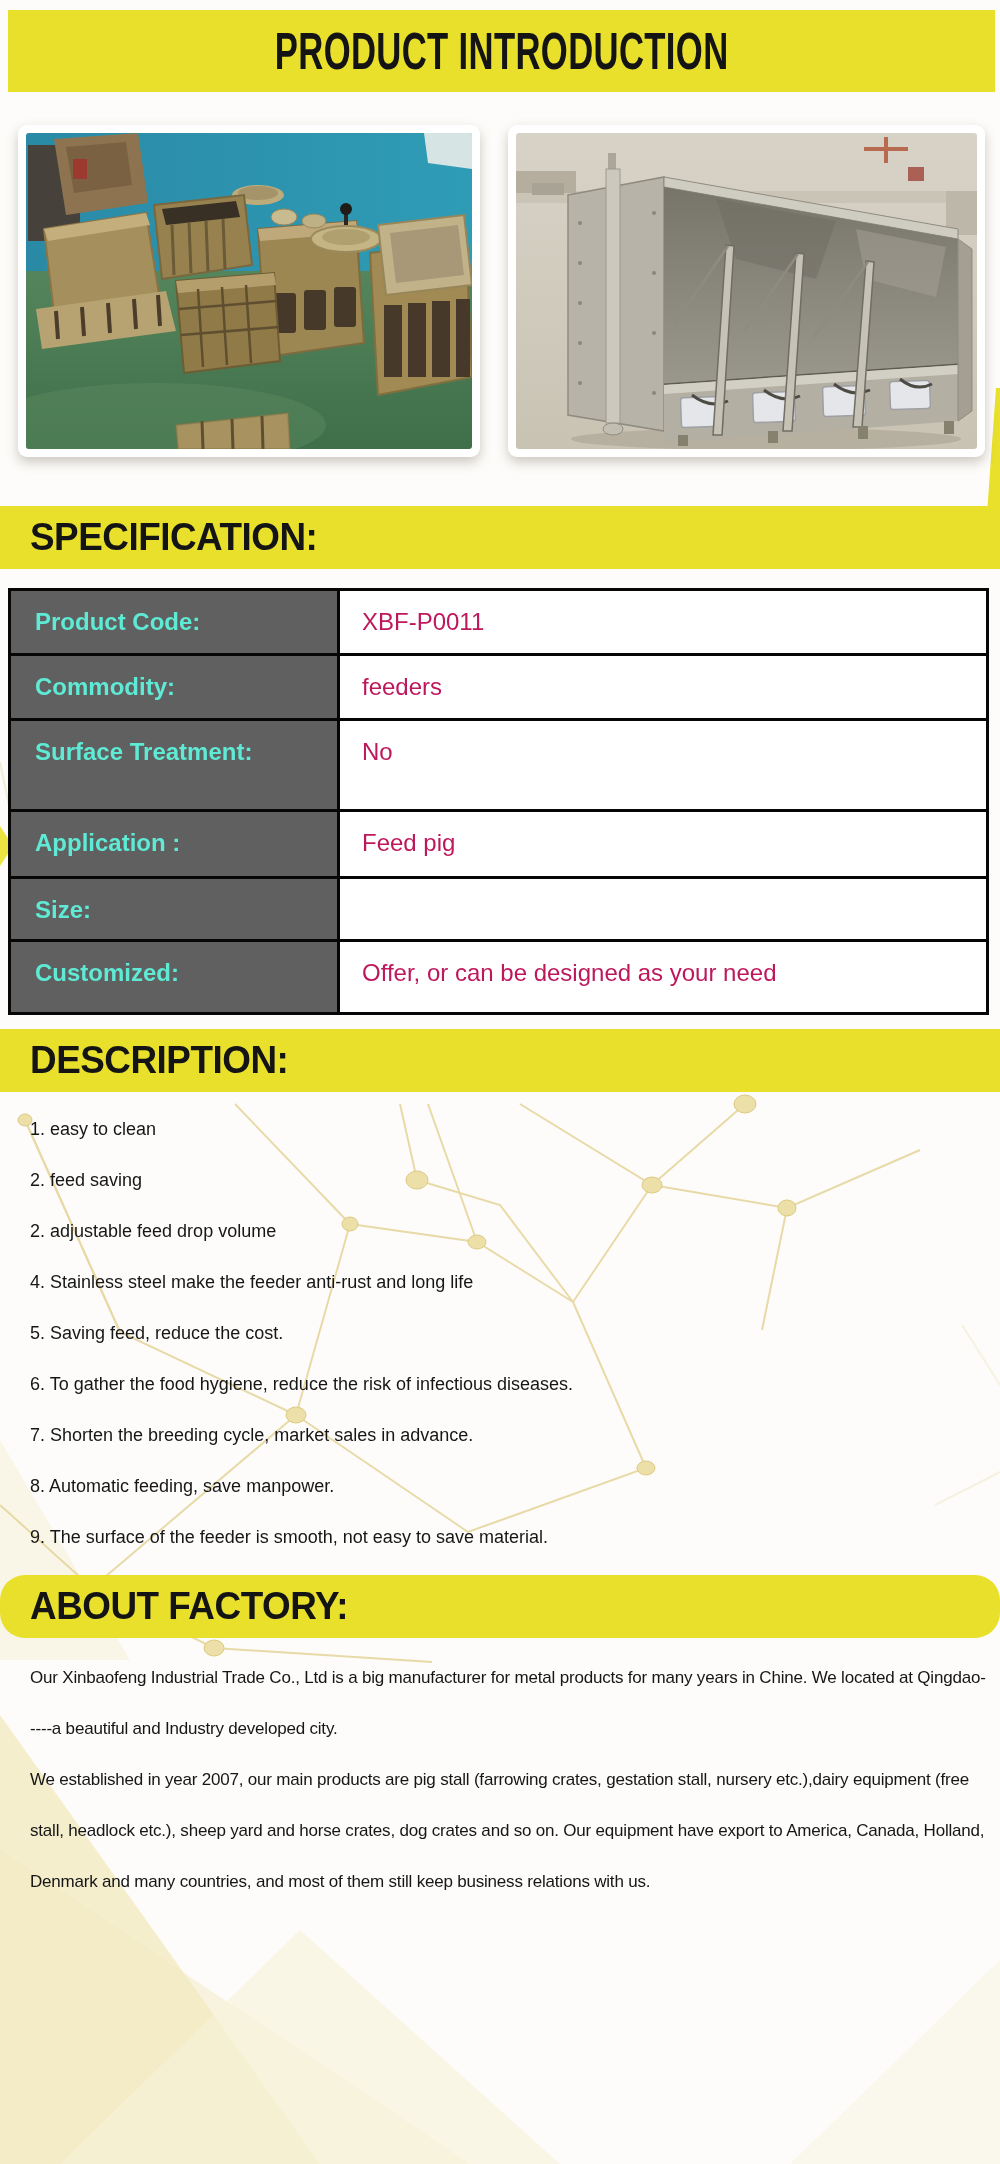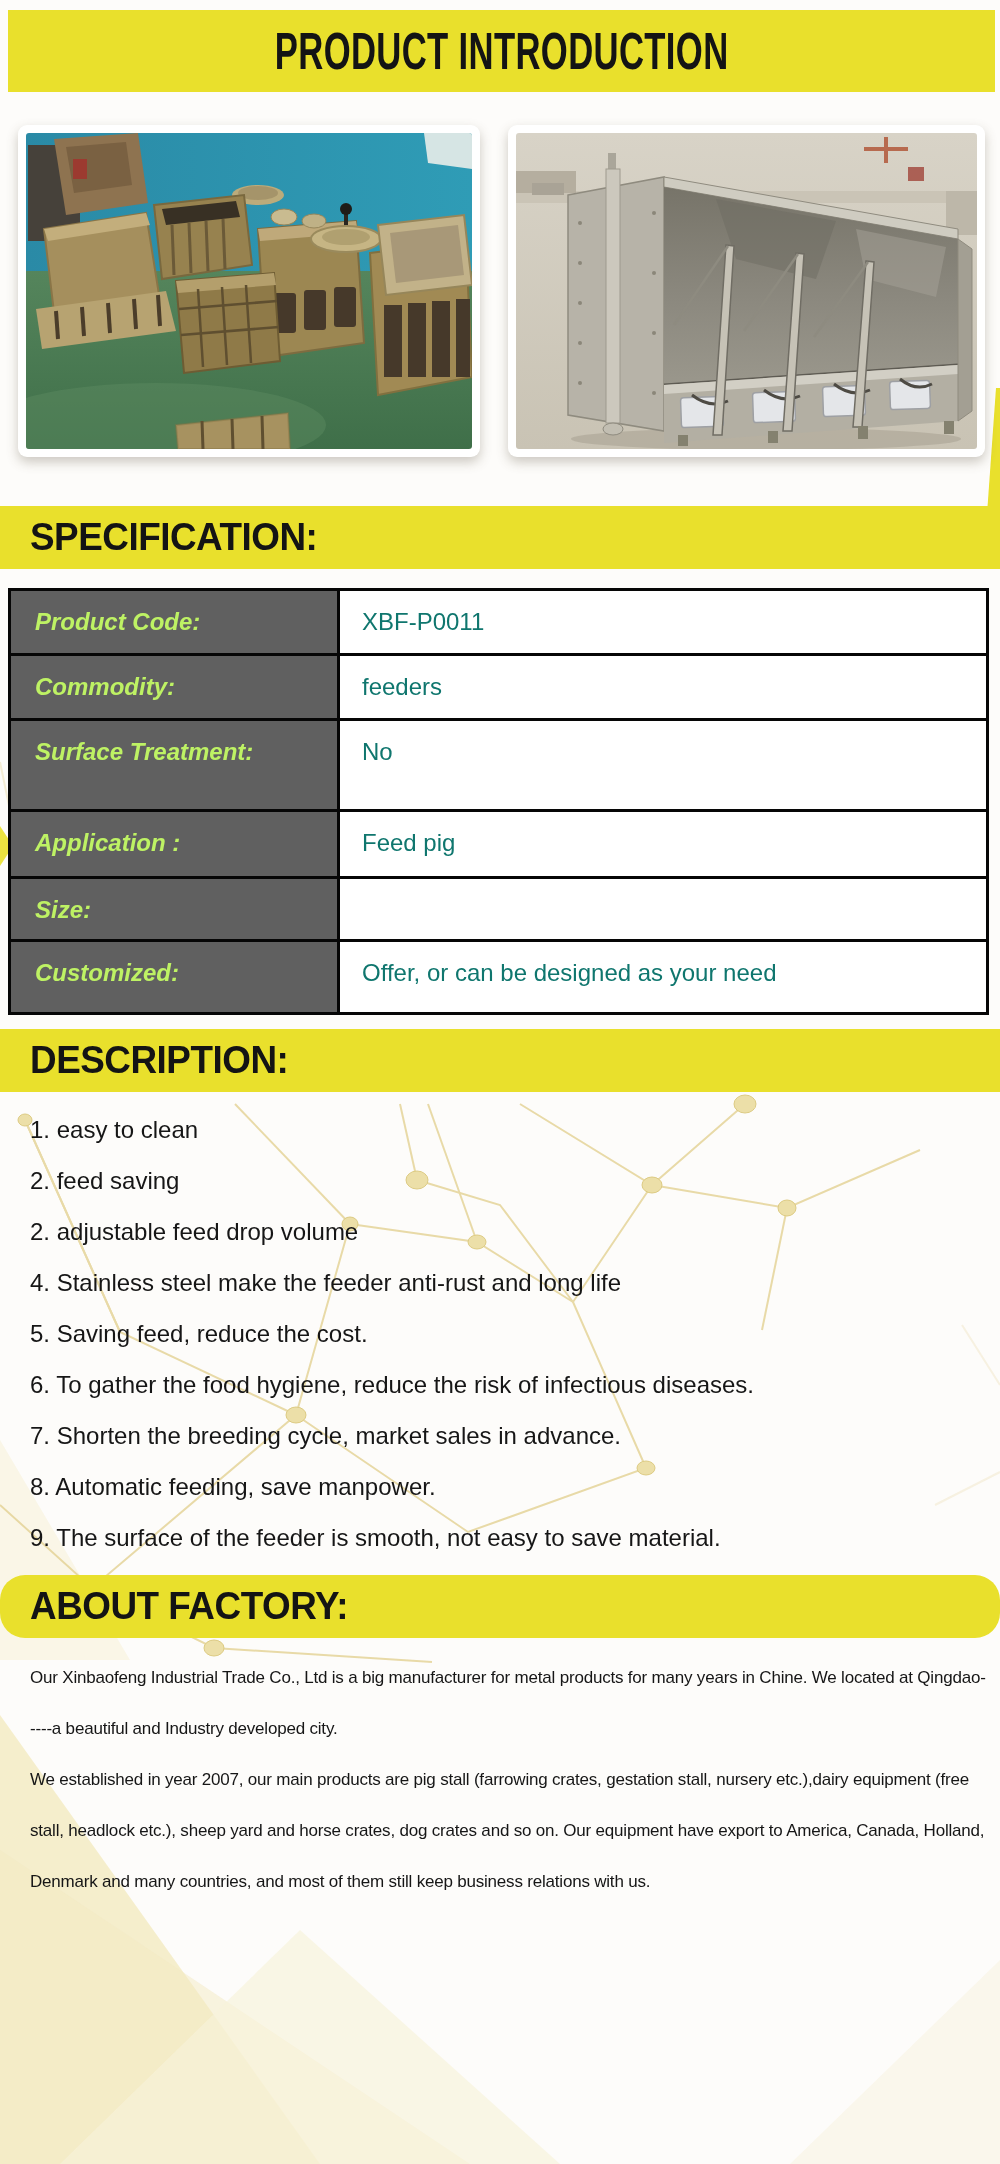--- a/index.html
+++ b/index.html
@@ -55,36 +55,36 @@
     position:relative;z-index:1;
     margin:19px 0 0 8px;width:981px;
     border-collapse:collapse;table-layout:fixed;
     background:#fff;
   }
   .spec-table td{
     border:3px solid #060606;vertical-align:top;
     font-size:24px;line-height:40px;
   }
   .spec-table td.lbl{
-    width:272px;background:var(--label-bg);color:#bef264;
-    font-weight:700;padding:11px 30px 0 24px;font-style:italic;
-  }
-  .spec-table td.val{padding:11px 8px 0 22px;color:#0f766e;background:#fff;}
+    width:272px;background:var(--label-bg);color:#5eead4;
+    font-weight:700;padding:11px 30px 0 24px;
+  }
+  .spec-table td.val{padding:11px 8px 0 22px;color:#be185d;background:#fff;}
   .spec-table tr.r0{height:65px;}
   .spec-table tr.r1{height:65px;}
   .spec-table tr.r2{height:65px;}
   .spec-table tr.r3{height:91px;}
   .spec-table tr.r4{height:67px;}
   .spec-table tr.r5{height:63px;}
   .spec-table tr.r6{height:73px;}
   ul.desc-list{
     position:relative;z-index:1;
     margin:12px 0 0 30px;padding:0;list-style:none;
   }
-  .desc-list li{font-size:24px;line-height:51px;color:var(--ink);}
+  .desc-list li{font-size:18px;line-height:51px;color:var(--ink);}
   .about-text{position:relative;z-index:1;margin:14px 10px 0 30px;}
   .about-text p{
     margin:0;font-size:17px;line-height:51px;color:var(--ink);
     letter-spacing:-0.2px;
   }
 </style>
 </head>
 <body>
 
 <div class="page">

